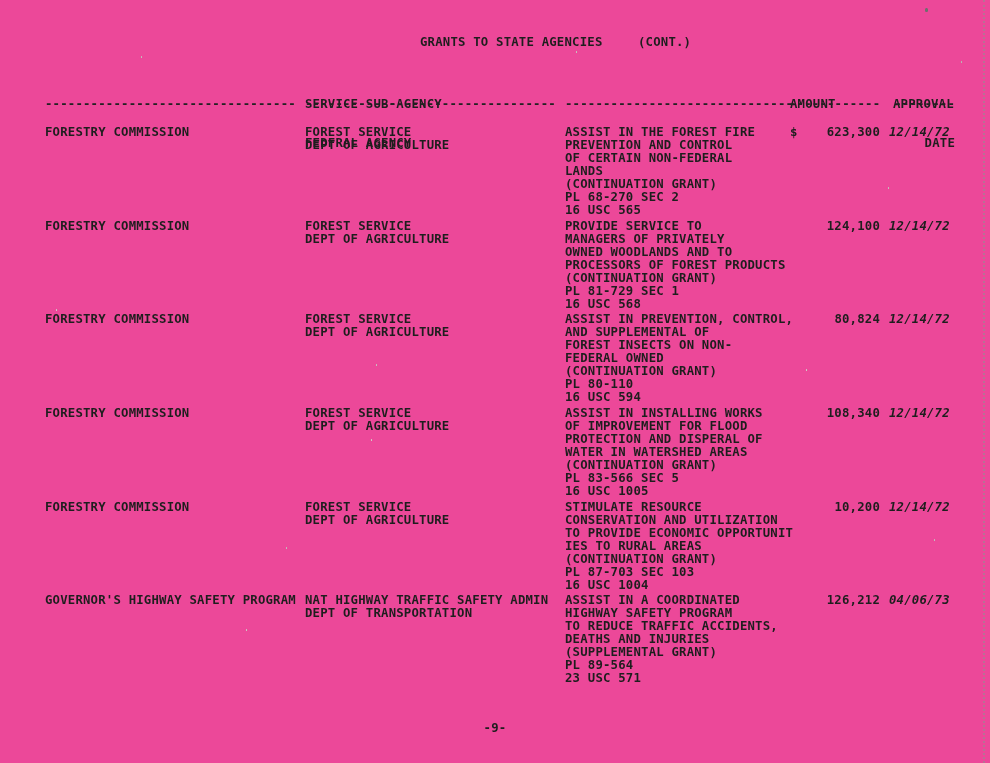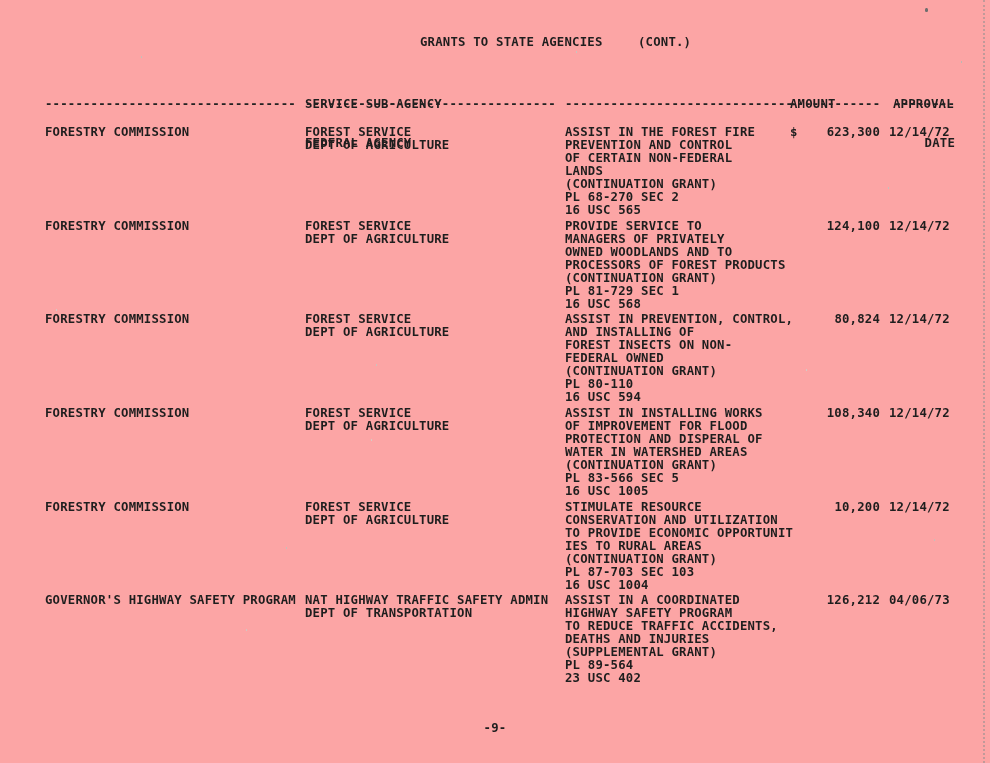--- a/index.html
+++ b/index.html
@@ -1,17 +1,17 @@
 <!DOCTYPE html>
 <html><head>
 <meta charset="utf-8">
 <style>
   html,body{margin:0;padding:0;background:#fbfbf8;}
   .paper{
-    position:relative;width:990px;height:763px;background:#fca5a5;overflow:hidden;
+    position:relative;width:990px;height:763px;background:#ec4899;overflow:hidden;
     font-family:"DejaVu Sans Mono","Liberation Mono",monospace;
     font-weight:700;color:#1e1e1e;font-size:12.3px;line-height:13px;letter-spacing:.2px;
   }
   .abs{position:absolute;white-space:pre;}
   .title{left:420px;top:36px;}
   .cont{left:638px;top:36px;}
   .hdr{top:72px;}
   .hdr div{white-space:pre;}
   .h-recipient{left:45px;}
   .h-agency{left:305px;}
@@ -32,21 +32,21 @@
   #rows .row:nth-child(3){top:313px;}
   #rows .row:nth-child(4){top:407px;}
   #rows .row:nth-child(5){top:501px;}
   #rows .row:nth-child(6){top:594px;}
   .cell{position:absolute;top:0;white-space:pre;}
   .c-recipient{left:45px;}
   .c-agency{left:305px;}
   .c-purpose{left:565px;}
   .c-currency{left:790px;}
   .c-amount{left:795px;width:85px;text-align:right;}
-  .c-date{left:889px;}
+  .c-date{left:889px;font-style:italic;}
   .page-number{left:0;top:722px;width:990px;text-align:center;white-space:pre;}
   .scan-edge{position:absolute;top:0;bottom:0;right:5px;width:0;border-right:2px dotted #919191;opacity:.55;}
   .specks{position:absolute;left:925px;top:8px;width:3px;height:4px;background:#6e6e6e;border-radius:40%;
     box-shadow: 35px 52px 0 -1px #b9b9b4, -785px 47px 0 -1px #c2c2bc, -350px 42px 0 -1px #c6c6c0,
     -38px 178px 0 -1px #c2c2bc, -550px 355px 0 -1px #c6c6c0, -120px 360px 0 -1px #cfcfc9,
     -640px 538px 0 -1px #c2c2bc, -300px 545px 0 -1px #c9c9c3, -680px 620px 0 -1px #ccccc6,
     -555px 430px 0 -1px #d0d0ca, 8px 530px 0 -1px #c2c2bc, -870px 300px 0 -1px #cfcfc9;}
 </style>
 </head>
 <body>
@@ -89,21 +89,21 @@
     <div class="cell c-agency"><div>FOREST SERVICE</div><div>DEPT OF AGRICULTURE</div></div>
     <div class="cell c-purpose"><div>PROVIDE SERVICE TO</div><div>MANAGERS OF PRIVATELY</div><div>OWNED WOODLANDS AND TO</div><div>PROCESSORS OF FOREST PRODUCTS</div><div>(CONTINUATION GRANT)</div><div>PL 81-729 SEC 1</div><div>16 USC 568</div></div>
     <div class="cell c-currency"></div>
     <div class="cell c-amount">124,100</div>
     <div class="cell c-date">12/14/72</div>
   </div>
 
   <div class="row">
     <div class="cell c-recipient">FORESTRY COMMISSION</div>
     <div class="cell c-agency"><div>FOREST SERVICE</div><div>DEPT OF AGRICULTURE</div></div>
-    <div class="cell c-purpose"><div>ASSIST IN PREVENTION, CONTROL,</div><div>AND INSTALLING OF</div><div>FOREST INSECTS ON NON-</div><div>FEDERAL OWNED</div><div>(CONTINUATION GRANT)</div><div>PL 80-110</div><div>16 USC 594</div></div>
+    <div class="cell c-purpose"><div>ASSIST IN PREVENTION, CONTROL,</div><div>AND SUPPLEMENTAL OF</div><div>FOREST INSECTS ON NON-</div><div>FEDERAL OWNED</div><div>(CONTINUATION GRANT)</div><div>PL 80-110</div><div>16 USC 594</div></div>
     <div class="cell c-currency"></div>
     <div class="cell c-amount">80,824</div>
     <div class="cell c-date">12/14/72</div>
   </div>
 
   <div class="row">
     <div class="cell c-recipient">FORESTRY COMMISSION</div>
     <div class="cell c-agency"><div>FOREST SERVICE</div><div>DEPT OF AGRICULTURE</div></div>
     <div class="cell c-purpose"><div>ASSIST IN INSTALLING WORKS</div><div>OF IMPROVEMENT FOR FLOOD</div><div>PROTECTION AND DISPERAL OF</div><div>WATER IN WATERSHED AREAS</div><div>(CONTINUATION GRANT)</div><div>PL 83-566 SEC 5</div><div>16 USC 1005</div></div>
     <div class="cell c-currency"></div>
@@ -116,21 +116,21 @@
     <div class="cell c-agency"><div>FOREST SERVICE</div><div>DEPT OF AGRICULTURE</div></div>
     <div class="cell c-purpose"><div>STIMULATE RESOURCE</div><div>CONSERVATION AND UTILIZATION</div><div>TO PROVIDE ECONOMIC OPPORTUNIT</div><div>IES TO RURAL AREAS</div><div>(CONTINUATION GRANT)</div><div>PL 87-703 SEC 103</div><div>16 USC 1004</div></div>
     <div class="cell c-currency"></div>
     <div class="cell c-amount">10,200</div>
     <div class="cell c-date">12/14/72</div>
   </div>
 
   <div class="row">
     <div class="cell c-recipient">GOVERNOR'S HIGHWAY SAFETY PROGRAM</div>
     <div class="cell c-agency"><div>NAT HIGHWAY TRAFFIC SAFETY ADMIN</div><div>DEPT OF TRANSPORTATION</div></div>
-    <div class="cell c-purpose"><div>ASSIST IN A COORDINATED</div><div>HIGHWAY SAFETY PROGRAM</div><div>TO REDUCE TRAFFIC ACCIDENTS,</div><div>DEATHS AND INJURIES</div><div>(SUPPLEMENTAL GRANT)</div><div>PL 89-564</div><div>23 USC 402</div></div>
+    <div class="cell c-purpose"><div>ASSIST IN A COORDINATED</div><div>HIGHWAY SAFETY PROGRAM</div><div>TO REDUCE TRAFFIC ACCIDENTS,</div><div>DEATHS AND INJURIES</div><div>(SUPPLEMENTAL GRANT)</div><div>PL 89-564</div><div>23 USC 571</div></div>
     <div class="cell c-currency"></div>
     <div class="cell c-amount">126,212</div>
     <div class="cell c-date">04/06/73</div>
   </div>
 </div>
 
   <div class="abs page-number">-9-</div>
 
   <div class="scan-edge"></div>
   <div class="specks"></div>

